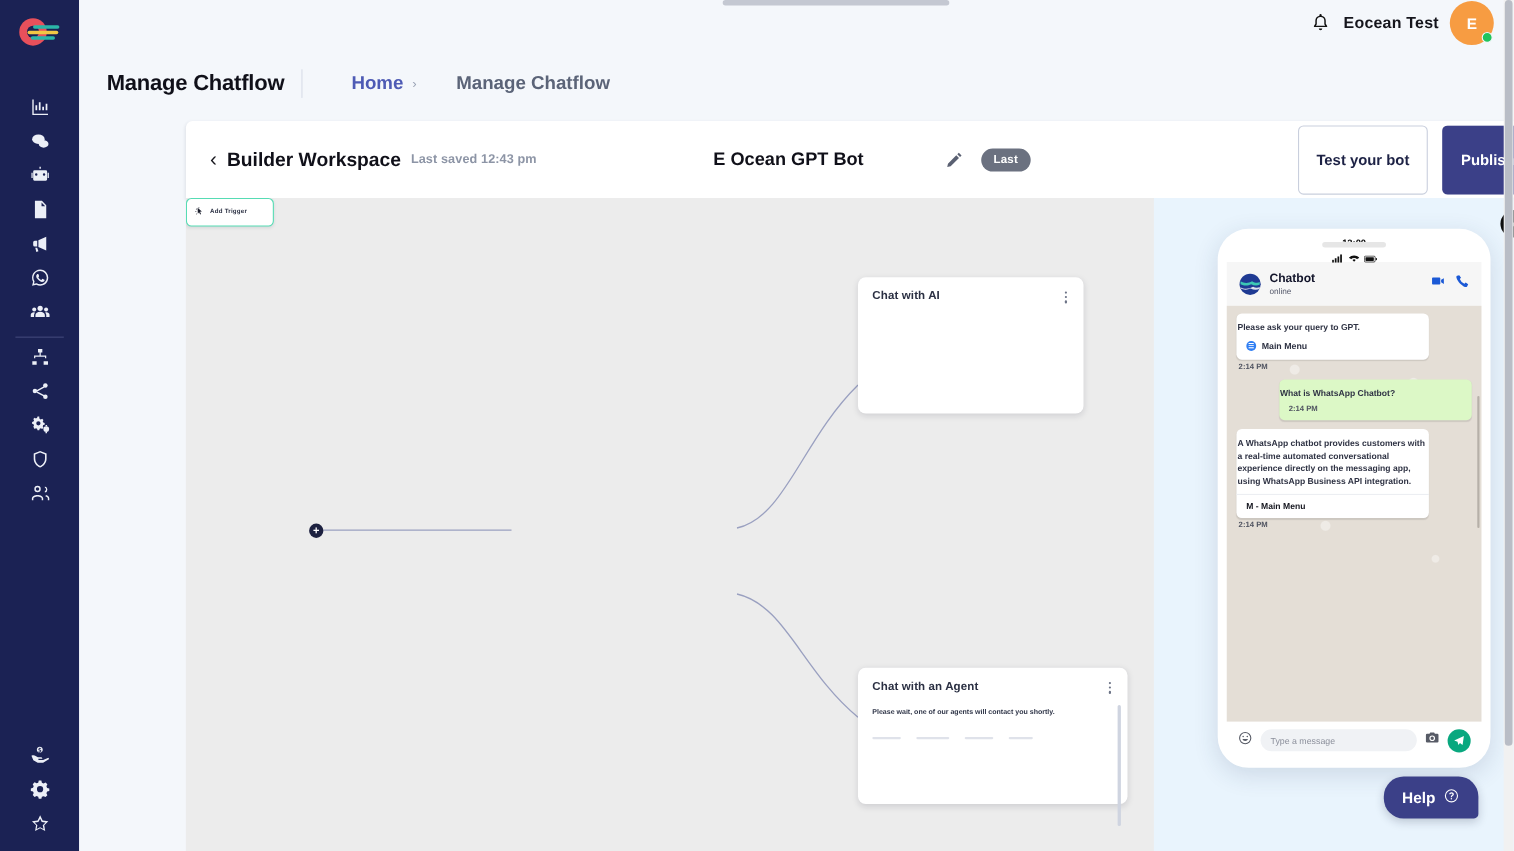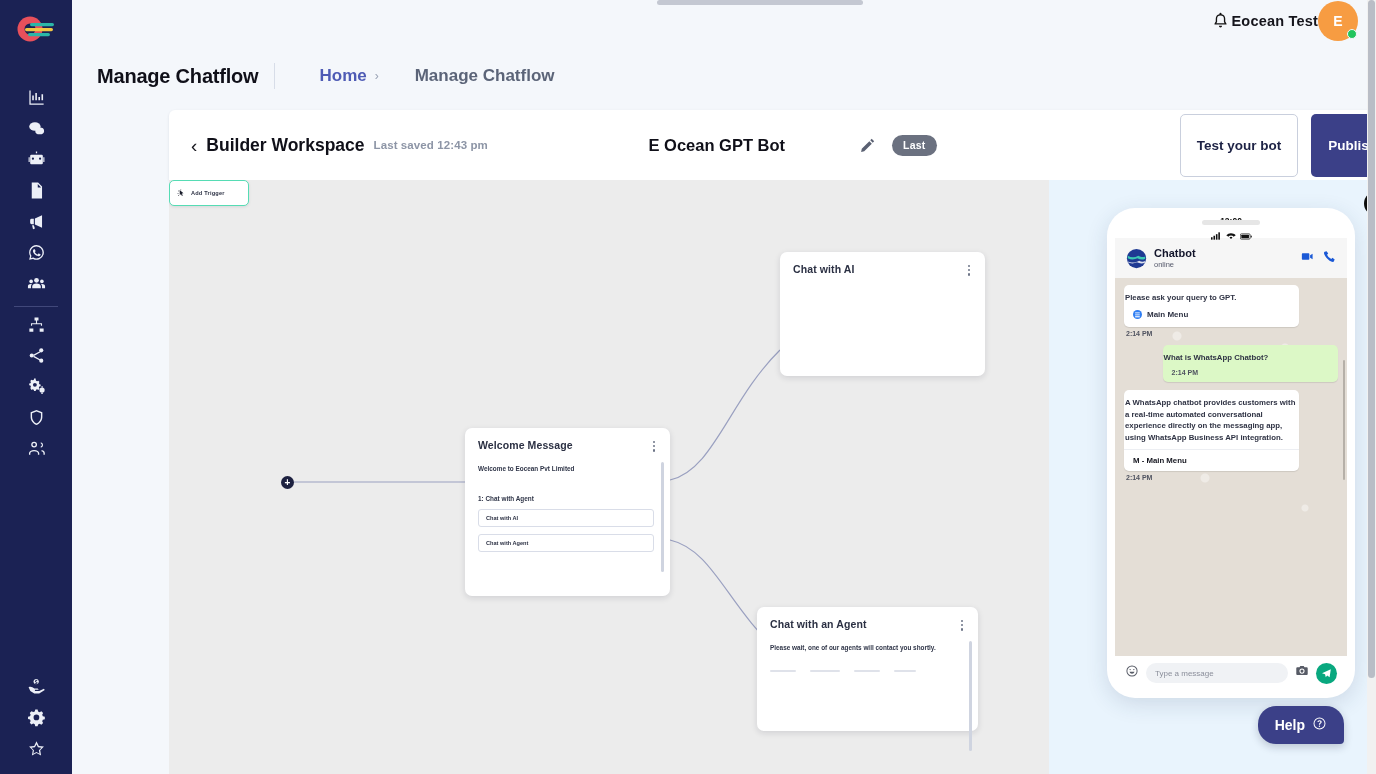--- a/index.html
+++ b/index.html
@@ -33,21 +33,21 @@
   .nav-item svg { width: 19px; height: 19px; fill: #eceff7; }
   .nav-divider { width: 44px; height: 1px; background: #41487a; margin: 5px 0 4px 0; }
 
   
   #main { flex: 1 1 auto; height: 774px; position: relative; background: #f4f7fb; }
 
   
   #topbar {
     height: 41px; width: 100%;
     display: flex; align-items: center; justify-content: flex-end;
-    padding-right: 18px; 
+    padding-right: 18px; gap: 10px;
     background: #f4f7fb;
   }
   #bell { width: 22px; height: 22px; display: flex; align-items: center; justify-content: center; cursor: pointer; }
   #bell svg { width: 19px; height: 19px; fill: #121212; }
   #username { font-size: 14.5px; font-weight: bold; color: #15151c; letter-spacing: .2px; }
   #avatar {
     width: 40px; height: 40px; border-radius: 50%;
     background: #f79c42; color: #fff;
     font-size: 14px; font-weight: bold;
     display: flex; align-items: center; justify-content: center;
@@ -134,21 +134,21 @@
   .opt-btn {
     margin: 7px 16px 0 13px; border: 1px solid #d9dde8; border-radius: 3px;
     font-size: 5.6px; color: #2b3043; padding: 5px 7px; font-weight: bold; cursor: pointer;
   }
   .node-scroll {
     position: absolute; right: 6px; top: 34px; width: 2.6px; height: 110px;
     background: #cfd4e0; border-radius: 2px;
   }
 
   #node-ai { left: 611px; top: 72px; width: 205px; height: 124px; }
-  #node-agent { left: 588px; top: 427px; width: 221px; height: 124px; }
+  #node-agent { left: 611px; top: 427px; width: 245px; height: 124px; }
   #node-agent .faint {
     padding: 18px 13px 0 13px; display: flex; gap: 14px;
   }
   #node-agent .faint span { display: block; height: 1.5px; background: #dfe2ea; border-radius: 1px; }
 
   
   #preview {
     position: absolute; left: 977px; top: 180px;
     width: 367px; height: 594px; background: #e9f4fd;
   }
@@ -470,35 +470,20 @@
         <span>
           <svg viewBox="0 0 24 24">
               <path d="M7 2.4l10.4 9.1-4.6.7 2.6 5.3-2.2 1.1-2.6-5.3-3 3.4L7 2.4z"></path>
               <path d="M2.6 5.4l1.3-1.3 1.5 1.5-1.3 1.3-1.5-1.5zm-.9 5.2h2.1v1.8H1.7v-1.8zm2.4 5.4l1.3 1.3-1.5 1.5-1.3-1.3 1.5-1.5zM9.3 1.3h1.8v2.1H9.3V1.3z"></path>
             </svg>
         </span>
         <span class="trig-label">Add Trigger</span>
       </div>
       <div id="trigger-plus">+</div>
 
-      <div id="node-welcome" class="node">
-        <div class="node-head">
-          <span class="node-title">Welcome Message</span>
-          <span class="kebab">
-              <i></i>
-              <i></i>
-              <i></i>
-            </span>
-        </div>
-        <div class="msg-text">Welcome to Eocean Pvt Limited</div>
-        <div class="msg-sub">1: Chat with Agent</div>
-        <div class="opt-btn">Chat with AI</div>
-        <div class="opt-btn">Chat with Agent</div>
-        <div class="node-scroll"></div>
-      </div>
 
       <div id="node-ai" class="node">
         <div class="node-head">
           <span class="node-title">Chat with AI</span>
           <span class="kebab">
               <i></i>
               <i></i>
               <i></i>
             </span>
         </div>

